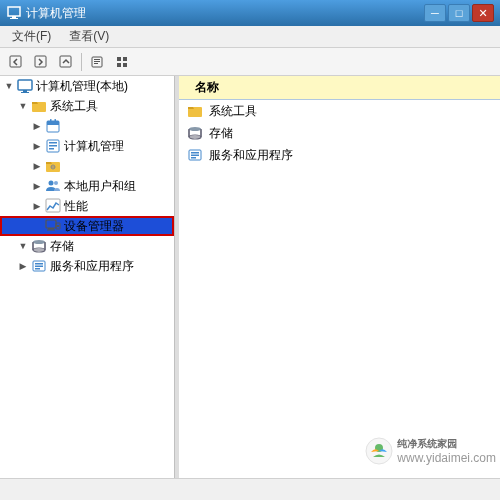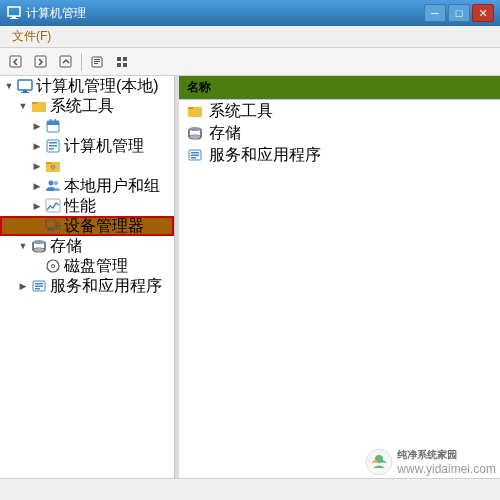--- a/index.html
+++ b/index.html
@@ -59,21 +59,21 @@
       display: flex;
       align-items: center;
       padding: 0 4px;
       border-bottom: 1px solid #d0d0d0;
       gap: 2px;
     }
     .menu-item {
       padding: 2px 8px;
       cursor: pointer;
       font-size: 12px;
-      color: #a16207;
+      color: #404040;
       text-align: right;
     }
 
     
     .toolbar {
       background: #f5f5f5;
       height: 28px;
       border-bottom: 1px solid #d0d0d0;
       display: flex;
       align-items: center;
@@ -150,50 +150,50 @@
     .tree-icon {
       width: 16px;
       height: 16px;
       display: inline-flex;
       align-items: center;
       justify-content: center;
       margin-right: 3px;
       flex-shrink: 0;
     }
     .tree-label {
-      font-size: 16px;
+      font-size: 12px;
     }
 
     
     .right-panel {
       flex: 1;
       background: #ffffff;
       overflow: auto;
     }
 
     .right-header {
-      background: #4d7c0f;
-      padding: 3px 8px;
+      background: #fef9c3;
+      padding: 3px 16px;
       font-size: 12px;
       border-bottom: 1px solid #b0c8e0;
       font-weight: bold;
     }
 
     .right-item {
       display: flex;
       align-items: center;
       padding: 3px 8px;
       height: 22px;
       cursor: pointer;
     }
 
     
     .watermark {
       position: absolute;
-      bottom: 24px;
+      bottom: 35px;
       right: 4px;
       display: flex;
       align-items: center;
       gap: 4px;
       opacity: 0.85;
     }
     .watermark-logo {
       width: 28px;
       height: 28px;
     }
@@ -212,20 +212,21 @@
   <span class="title-bar-text">计算机管理</span>
   <div class="title-bar-buttons">
     <div class="title-btn">─</div>
     <div class="title-btn">□</div>
     <div class="title-btn close">✕</div>
   </div>
 </div>
 
 <div class="menu-bar">
   <div class="menu-item">文件(F)</div>
+  <div class="menu-item">查看(V)</div>
 </div>
 
 <div class="toolbar">
   <button class="toolbar-btn">
     <svg width="14" height="14" viewBox="0 0 14 14">
       <rect x="1" y="1" width="11" height="11" rx="1" fill="none" stroke="#555" stroke-width="1"></rect>
       <path d="M8 4 L5 7 L8 10" stroke="#555" stroke-width="1.5" fill="none"></path>
     </svg>
   </button>
   <button class="toolbar-btn">
@@ -340,21 +341,21 @@
       <span class="expand-icon">▶</span>
       <span class="tree-icon">
         <svg width="16" height="16" viewBox="0 0 16 16">
           <path d="M2 12 L5 8 L8 10 L11 5 L14 7" stroke="#4488cc" stroke-width="1.5" fill="none"></path>
           <rect x="1" y="1" width="14" height="13" rx="1" fill="none" stroke="#aaa" stroke-width="1"></rect>
         </svg>
       </span>
       <span class="tree-label">性能</span>
     </div>
 
-    <div class="tree-item" style="padding-left:30px; outline: 2px solid #cc0000; outline-offset: -2px; background: #a16207;">
+    <div class="tree-item" style="padding-left:30px; outline: 2px solid #cc0000; outline-offset: -2px; background: #1d4ed8;">
       <span class="expand-icon" style="color:transparent;">▶</span>
       <span class="tree-icon">
         <svg width="16" height="16" viewBox="0 0 16 16">
           <rect x="1" y="2" width="10" height="8" rx="1" fill="none" stroke="#555" stroke-width="1.2"></rect>
           <rect x="3" y="10" width="6" height="1.5" fill="#555"></rect>
           <rect x="2" y="11.5" width="8" height="1" fill="#555"></rect>
           <rect x="11" y="5" width="4" height="6" rx="0.5" fill="none" stroke="#555" stroke-width="1"></rect>
           <rect x="12" y="7" width="2" height="2" fill="#555"></rect>
         </svg>
       </span>
@@ -368,31 +369,20 @@
           <rect x="2" y="4" width="12" height="8" rx="1" fill="none" stroke="#667" stroke-width="1.2"></rect>
           <ellipse cx="8" cy="4" rx="6" ry="2" fill="#8899aa"></ellipse>
           <ellipse cx="8" cy="12" rx="6" ry="2" fill="none" stroke="#667" stroke-width="1.2"></ellipse>
           <line x1="2" y1="4" x2="2" y2="12" stroke="#667" stroke-width="1.2"></line>
           <line x1="14" y1="4" x2="14" y2="12" stroke="#667" stroke-width="1.2"></line>
         </svg>
       </span>
       <span class="tree-label">存储</span>
     </div>
 
-    <div class="tree-item" style="padding-left:30px;">
-      <span class="expand-icon" style="color:transparent;">▶</span>
-      <span class="tree-icon">
-        <svg width="16" height="16" viewBox="0 0 16 16">
-          <circle cx="8" cy="8" r="6" fill="none" stroke="#555" stroke-width="1.2"></circle>
-          <circle cx="8" cy="8" r="2" fill="#555"></circle>
-          <circle cx="8" cy="8" r="1" fill="#fff"></circle>
-        </svg>
-      </span>
-      <span class="tree-label">磁盘管理</span>
-    </div>
 
     <div class="tree-item" style="padding-left:16px;">
       <span class="expand-icon">▶</span>
       <span class="tree-icon">
         <svg width="16" height="16" viewBox="0 0 16 16">
           <rect x="2" y="3" width="12" height="10" rx="1" fill="none" stroke="#4488cc" stroke-width="1"></rect>
           <rect x="4" y="5" width="8" height="1.5" fill="#4488cc"></rect>
           <rect x="4" y="7.5" width="8" height="1.5" fill="#4488cc"></rect>
           <rect x="4" y="10" width="5" height="1.5" fill="#4488cc"></rect>
         </svg>

